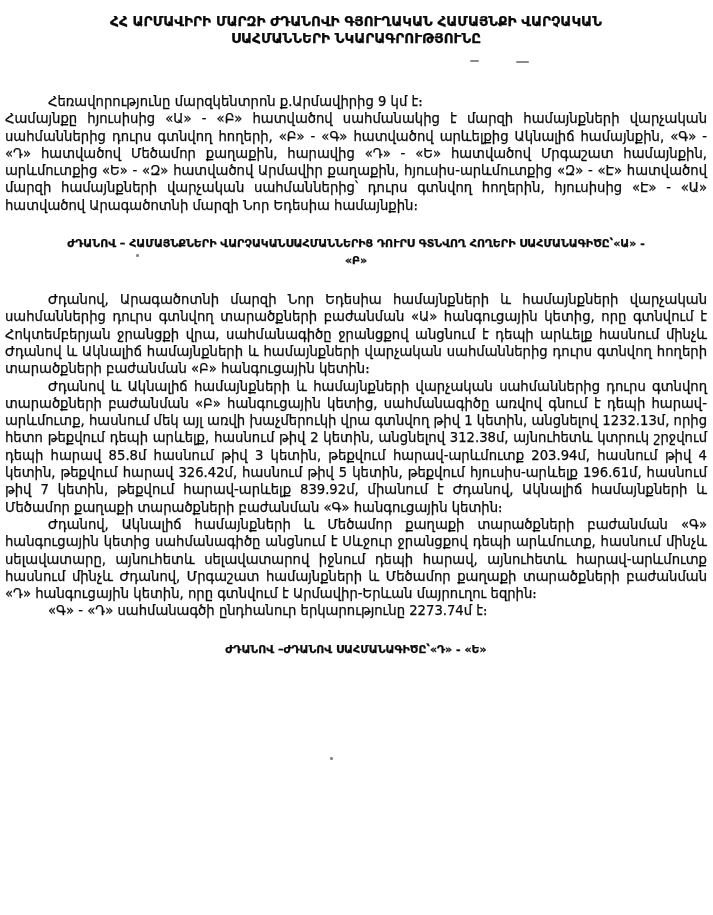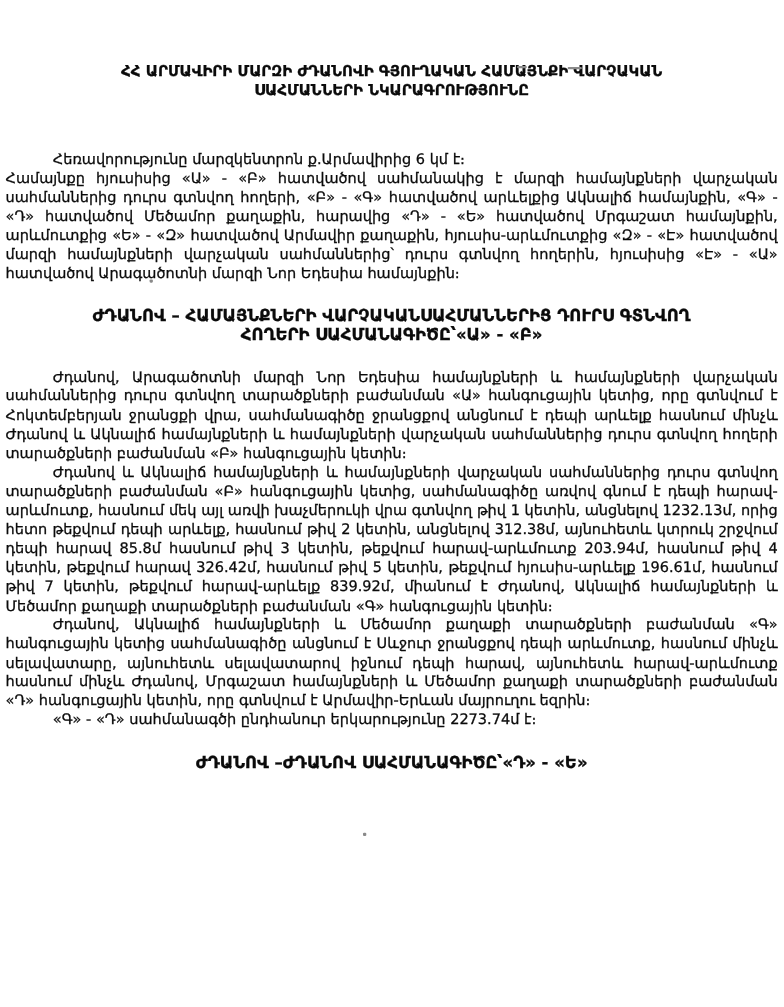--- a/index.html
+++ b/index.html
@@ -3,37 +3,36 @@
 <meta charset="utf-8">
 <style>
   html,body{margin:0;padding:0;background:#ffffff;}
   body{width:713px;height:915px;overflow:hidden;position:relative;}
   .page{
     font-family:"DejaVu Sans",sans-serif;
     color:#0b0b0b;
     padding:13px 6px 0 5px;
     font-size:13.2px;
     line-height:17.3px;
-    margin-top:44px;
     -webkit-text-stroke:0.25px #0b0b0b;
   }
   .doc-title{
     font-weight:bold;
     text-align:center;
     max-width:575px;
     margin:0 auto 46px auto;
     font-size:13.6px;
     line-height:17px;
   }
   .sec-heading{
     font-weight:bold;
     text-align:center;
     max-width:596px;
     margin:21px auto 22px auto;
-    font-size:15px;
+    font-size:11px;
     line-height:17px;
   }
   .para{
     text-align:justify;
     margin:0;
   }
   .ind{text-indent:43px;}
   .speck{
     position:absolute;
     background:#8a8a8a;
@@ -44,21 +43,21 @@
   .speck.s3{left:136px;top:254px;width:3px;height:3px;}
   .speck.s4{left:330px;top:757px;width:3px;height:3px;}
 </style>
 </head>
 <body>
 
 <div class="page">
 
   <div class="doc-title">ՀՀ ԱՐՄԱՎԻՐԻ ՄԱՐԶԻ ԺԴԱՆՈՎԻ ԳՅՈՒՂԱԿԱՆ ՀԱՄԱՅՆՔԻ ՎԱՐՉԱԿԱՆ ՍԱՀՄԱՆՆԵՐԻ ՆԿԱՐԱԳՐՈՒԹՅՈՒՆԸ</div>
 
-  <p class="para ind">Հեռավորությունը մարզկենտրոն ք.Արմավիրից 6 կմ է։</p>
+  <p class="para ind">Հեռավորությունը մարզկենտրոն ք.Արմավիրից 9 կմ է։</p>
   <p class="para">Համայնքը հյուսիսից «Ա» - «Բ» հատվածով սահմանակից է մարզի համայնքների վարչական սահմաններից դուրս գտնվող հողերի, «Բ» - «Գ» հատվածով արևելքից Ակնալիճ համայնքին, «Գ» - «Դ» հատվածով Մեծամոր քաղաքին, հարավից «Դ» - «Ե» հատվածով Մրգաշատ համայնքին, արևմուտքից «Ե» - «Զ» հատվածով Արմավիր քաղաքին, հյուսիս-արևմուտքից «Զ» - «Է» հատվածով մարզի համայնքների վարչական սահմաններից՝ դուրս գտնվող հողերին, հյուսիսից «Է» - «Ա» հատվածով Արագածոտնի մարզի Նոր Եդեսիա համայնքին։</p>
 
   <div class="sec-heading">ԺԴԱՆՈՎ – ՀԱՄԱՅՆՔՆԵՐԻ ՎԱՐՉԱԿԱՆՍԱՀՄԱՆՆԵՐԻՑ ԴՈՒՐՍ ԳՏՆՎՈՂ ՀՈՂԵՐԻ ՍԱՀՄԱՆԱԳԻԾԸ՝«Ա» - «Բ»</div>
   <p class="para ind">Ժդանով, Արագածոտնի մարզի Նոր Եդեսիա համայնքների և համայնքների վարչական սահմաններից դուրս գտնվող տարածքների բաժանման «Ա» հանգուցային կետից, որը գտնվում է Հոկտեմբերյան ջրանցքի վրա, սահմանագիծը ջրանցքով անցնում է դեպի արևելք հասնում մինչև Ժդանով և Ակնալիճ համայնքների  և համայնքների վարչական սահմաններից դուրս գտնվող հողերի տարածքների բաժանման «Բ» հանգուցային կետին։</p>
 
   <p class="para ind">Ժդանով և Ակնալիճ համայնքների և համայնքների վարչական սահմաններից դուրս գտնվող տարածքների բաժանման «Բ» հանգուցային կետից, սահմանագիծը առվով գնում է դեպի հարավ-արևմուտք, հասնում մեկ այլ առվի խաչմերուկի վրա գտնվող թիվ 1 կետին, անցնելով 1232.13մ, որից հետո թեքվում դեպի արևելք, հասնում թիվ 2 կետին, անցնելով 312.38մ, այնուհետև կտրուկ շրջվում դեպի հարավ 85.8մ հասնում թիվ 3 կետին, թեքվում հարավ-արևմուտք 203.94մ, հասնում թիվ 4 կետին, թեքվում հարավ 326.42մ, հասնում թիվ 5 կետին, թեքվում հյուսիս-արևելք 196.61մ, հասնում թիվ 7 կետին, թեքվում հարավ-արևելք 839.92մ, միանում է Ժդանով, Ակնալիճ համայնքների և Մեծամոր քաղաքի տարածքների բաժանման «Գ» հանգուցային կետին։</p>
 
   <p class="para ind">Ժդանով, Ակնալիճ համայնքների և Մեծամոր քաղաքի տարածքների բաժանման «Գ» հանգուցային կետից սահմանագիծը անցնում է Սևջուր ջրանցքով դեպի արևմուտք, հասնում մինչև սելավատարը, այնուհետև սելավատարով իջնում դեպի հարավ, այնուհետև հարավ-արևմուտք հասնում մինչև Ժդանով, Մրգաշատ համայնքների և Մեծամոր քաղաքի տարածքների բաժանման «Դ» հանգուցային կետին, որը գտնվում է Արմավիր-Երևան մայրուղու եզրին։</p>
   <p class="para ind">«Գ» - «Դ» սահմանագծի ընդհանուր երկարությունը 2273.74մ է։</p>
 

